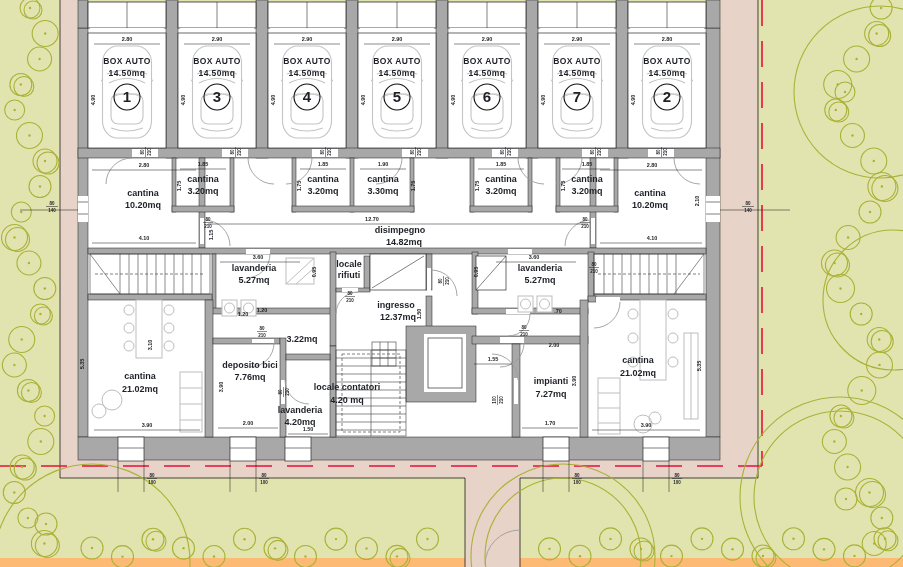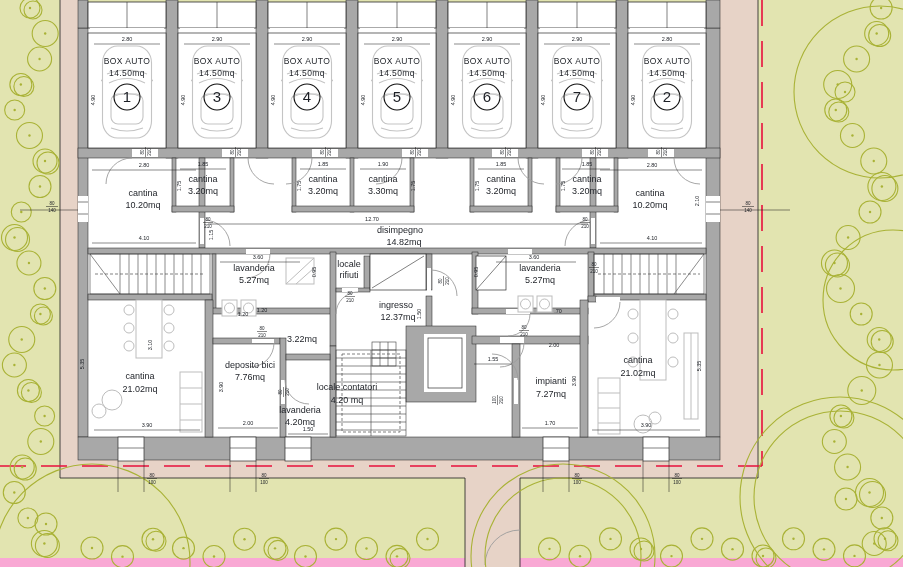--- a/index.html
+++ b/index.html
@@ -1,17 +1,17 @@
 <!DOCTYPE html>
 <html><head>
 <meta charset="utf-8">
 <style>
   html,body{margin:0;padding:0;background:#ffffff;}
-  .canvas{position:relative;width:903px;height:567px;overflow:hidden;background:#f9a8d4;
-          font-family:"Liberation Sans",sans-serif;}
+  .canvas{position:relative;width:903px;height:567px;overflow:hidden;background:#fdba74;
+          font-family:"Liberation Sans",sans-serif;font-weight:bold;}
   svg{display:block}
   
   .grass{fill:#e2e4b0;}
   .paving{fill:#e7d3c7;}
   .pborder{stroke:#1c1c1c;stroke-width:0.8;}
   .redline{stroke:#e8103c;stroke-width:1.6;}
   .wall{fill:#a8a8a8;stroke:#1f1f1f;stroke-width:0.5;}
   .room{fill:#ffffff;stroke:#2b2b2b;stroke-width:0.7;}
   .apron{fill:#ffffff;stroke:#2b2b2b;stroke-width:0.8;}
   .white{fill:#ffffff;stroke:none;}

